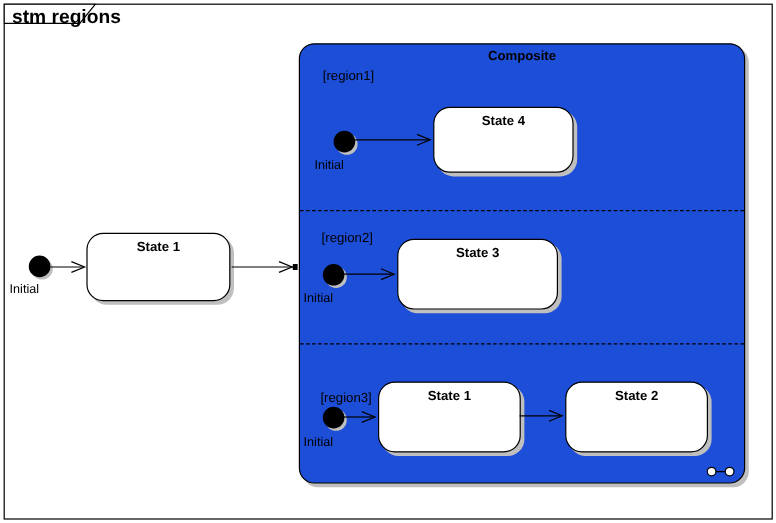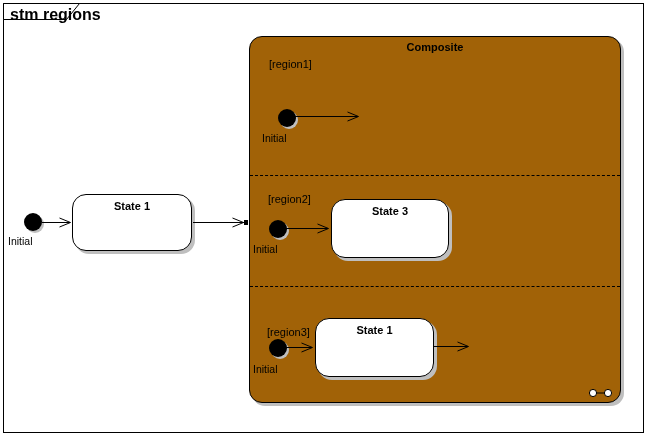--- a/index.html
+++ b/index.html
@@ -10,21 +10,21 @@
   .frame{
     position:absolute;left:3px;top:3px;width:641px;height:430px;
     border:1px solid #000;box-sizing:border-box;background:transparent;
   }
   .frame-label-shape{position:absolute;left:3px;top:3px;}
   .frame-label-text{
     position:absolute;left:10px;top:6px;font-size:16px;font-weight:bold;white-space:nowrap;
   }
   .composite{
     position:absolute;left:249px;top:36px;width:372px;height:367px;
-    background:#a16207;border:1px solid #000;border-radius:13px;box-sizing:border-box;
+    background:#1d4ed8;border:1px solid #000;border-radius:13px;box-sizing:border-box;
     box-shadow:3px 3px 0 #bfbfbf;
   }
   .composite-title{
     position:absolute;left:0;right:0;top:4px;text-align:center;
     font-size:11px;font-weight:bold;
   }
   .sep{
     position:absolute;left:0;right:0;height:0;
     border-top:1px dashed #000;
   }
@@ -68,33 +68,39 @@
 
   <div class="composite">
     <div class="composite-title">Composite</div>
 
     <div class="sep" style="top:138px;"></div>
     <div class="sep" style="top:249px;"></div>
 
     <div class="region-label" style="left:5px;top:21px;">[region1]</div>
     <div class="initial-node" style="left:28px;top:72px;"></div>
     <div class="initial-label" style="left:12px;top:95px;">Initial</div>
+    <div class="state" style="left:111px;top:52px;width:117px;height:55px;">
+      <div class="state-name">State 4</div>
+    </div>
 
     <div class="region-label" style="left:4px;top:156px;">[region2]</div>
     <div class="initial-node" style="left:19px;top:183px;"></div>
     <div class="initial-label" style="left:3px;top:206px;">Initial</div>
-    <div class="state" style="left:81px;top:162px;width:118px;height:59px;">
+    <div class="state" style="left:81px;top:162px;width:134px;height:59px;">
       <div class="state-name">State 3</div>
     </div>
 
     <div class="region-label" style="left:3px;top:257px;margin-top:32px;">[region3]</div>
     <div class="initial-node" style="left:19px;top:302px;"></div>
     <div class="initial-label" style="left:3px;top:326px;">Initial</div>
     <div class="state" style="left:65px;top:281px;width:119px;height:59px;">
       <div class="state-name">State 1</div>
+    </div>
+    <div class="state" style="left:221px;top:281px;width:119px;height:59px;">
+      <div class="state-name">State 2</div>
     </div>
 
     <svg class="glasses" style="left:338px;top:351px;" width="26" height="10" viewBox="0 0 26 10">
       <circle cx="5" cy="5" r="3.6" fill="#ffffff" stroke="#000000" stroke-width="1"></circle>
       <circle cx="20" cy="5" r="3.6" fill="#ffffff" stroke="#000000" stroke-width="1"></circle>
       <line x1="8.6" y1="5" x2="16.4" y2="5" stroke="#000000" stroke-width="1"></line>
     </svg>
   </div>
 
   <svg class="arrows" width="647" height="436" viewBox="0 0 647 436">

